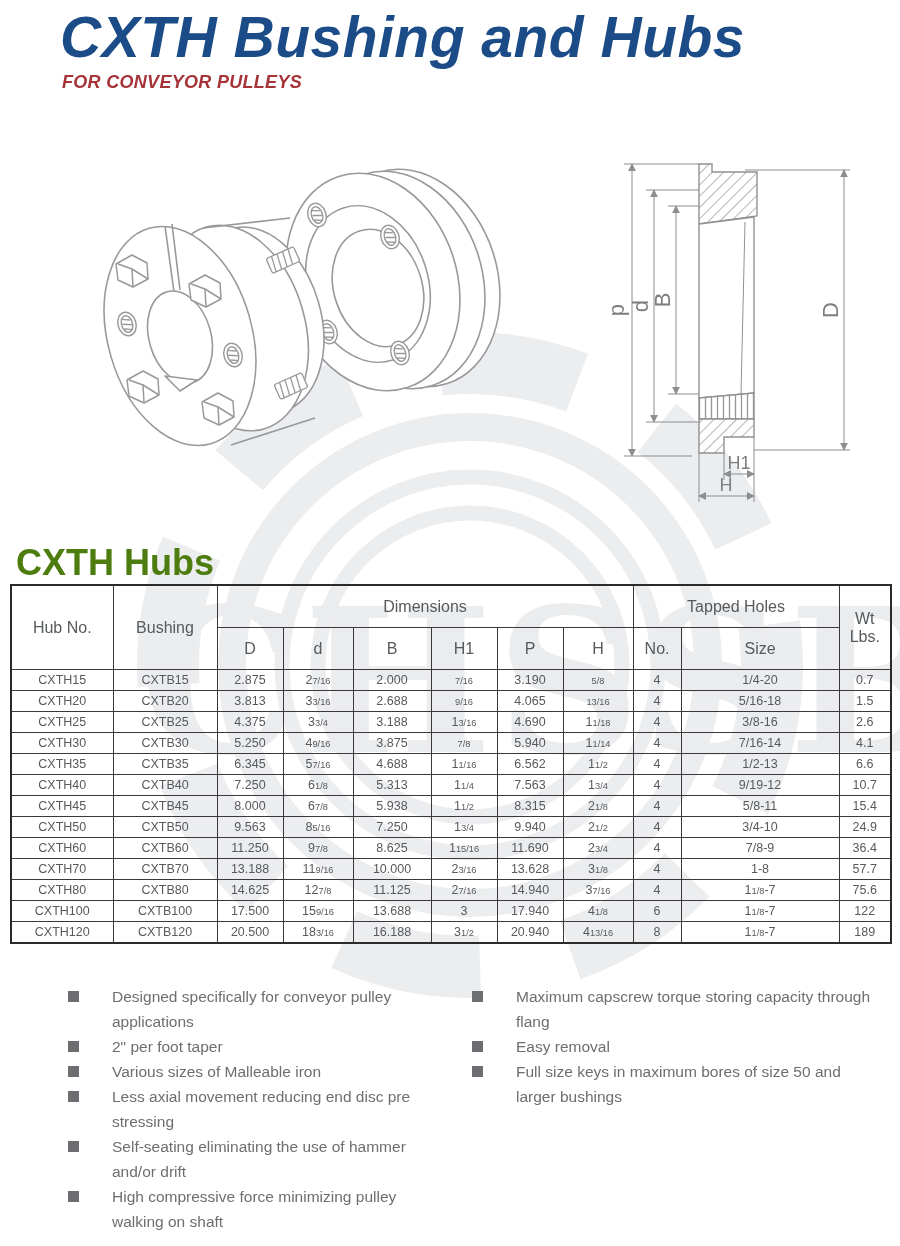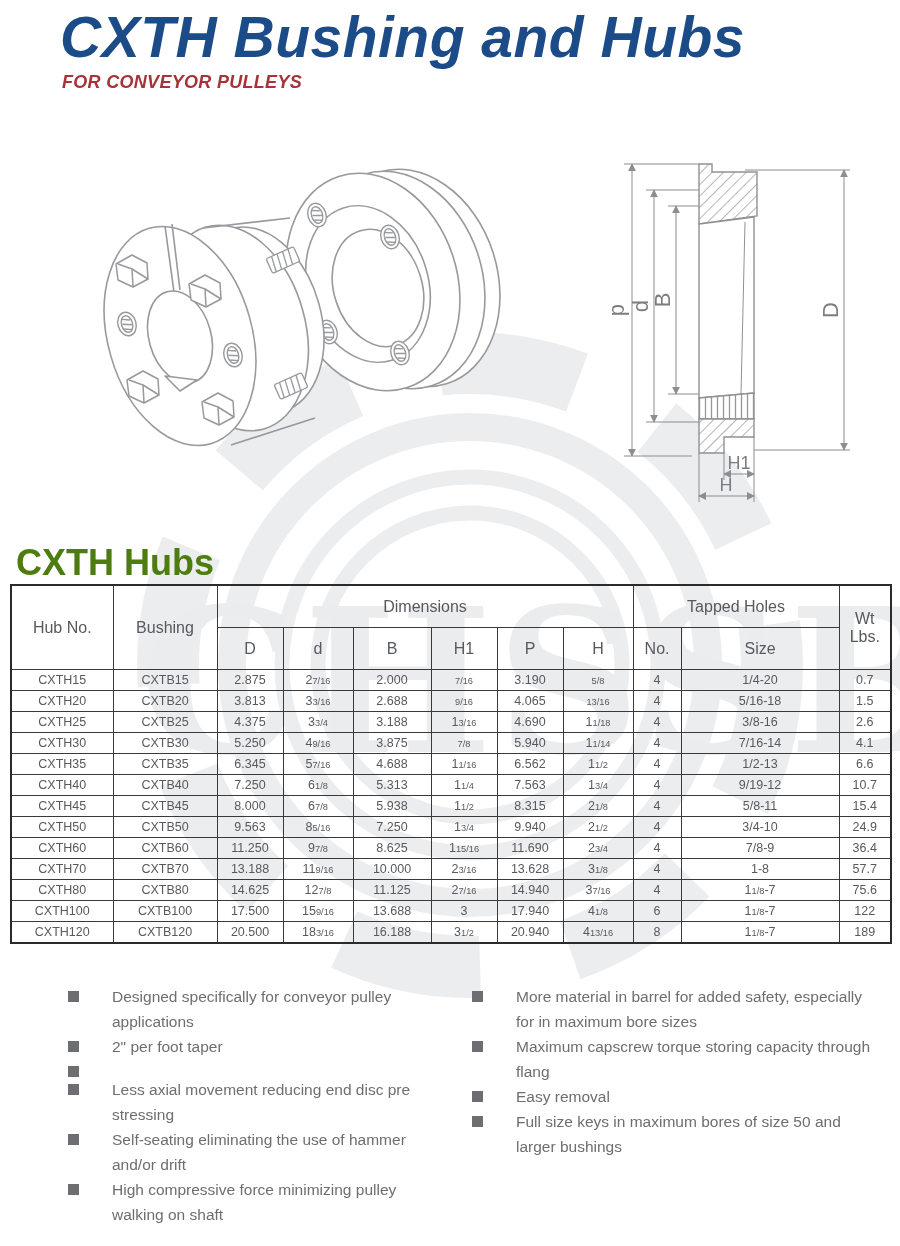--- a/index.html
+++ b/index.html
@@ -415,41 +415,38 @@
         <div class="feat">
           <span class="sq"></span>
           <span class="ftext">Designed specifically for conveyor pulley applications</span>
         </div>
         <div class="feat">
           <span class="sq"></span>
           <span class="ftext">2" per foot taper</span>
         </div>
         <div class="feat">
           <span class="sq"></span>
+          <span class="ftext">Various sizes of Malleable iron</span>
         </div>
         <div class="feat">
           <span class="sq"></span>
           <span class="ftext">Less axial movement reducing end disc pre stressing</span>
         </div>
         <div class="feat">
           <span class="sq"></span>
           <span class="ftext">Self-seating eliminating the use of hammer and/or drift</span>
         </div>
         <div class="feat">
           <span class="sq"></span>
           <span class="ftext">High compressive force minimizing pulley walking on shaft</span>
         </div>
       </div>
     <div class="feat-col right">
         <div class="feat">
           <span class="sq"></span>
-          <span class="ftext">More material in barrel for added safety, especially for in maximum bore sizes</span>
-        </div>
-        <div class="feat">
-          <span class="sq"></span>
           <span class="ftext">Maximum capscrew torque storing capacity through flang</span>
         </div>
         <div class="feat">
           <span class="sq"></span>
           <span class="ftext">Easy removal</span>
         </div>
         <div class="feat">
           <span class="sq"></span>
           <span class="ftext">Full size keys in maximum bores of size 50 and larger bushings</span>
         </div>

